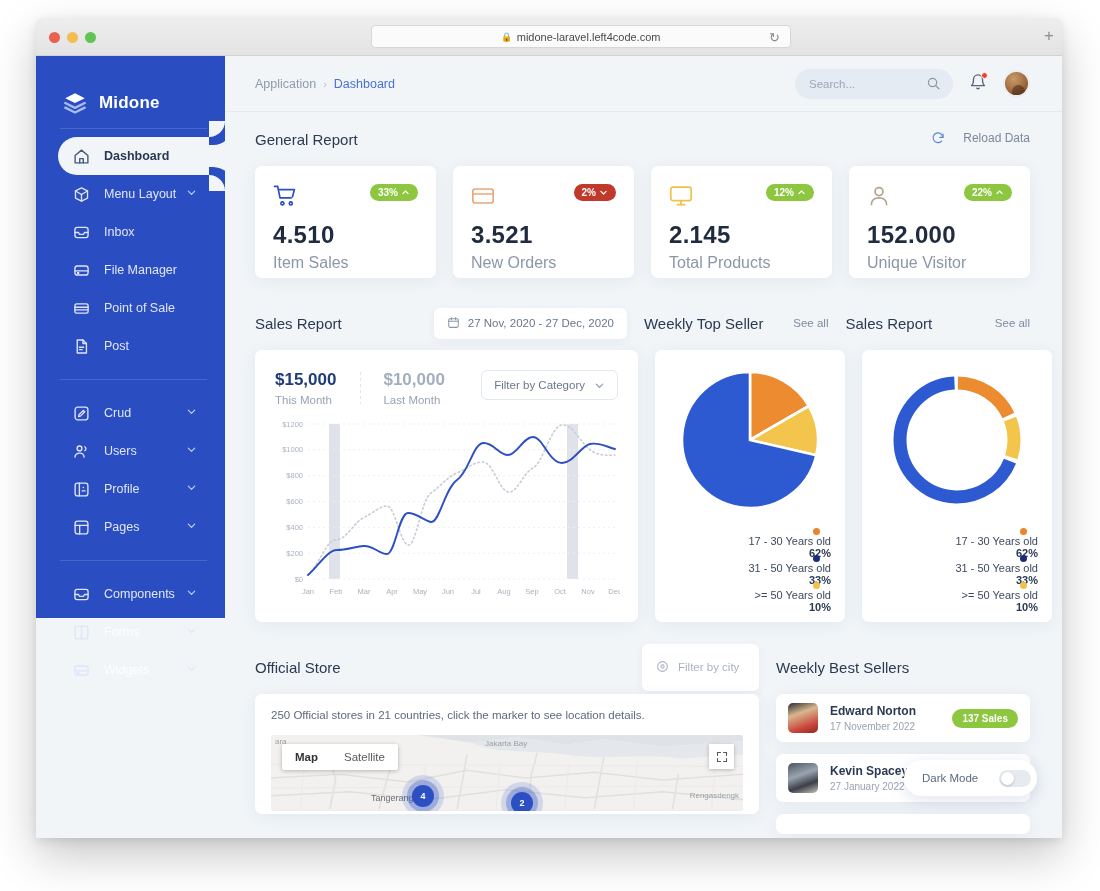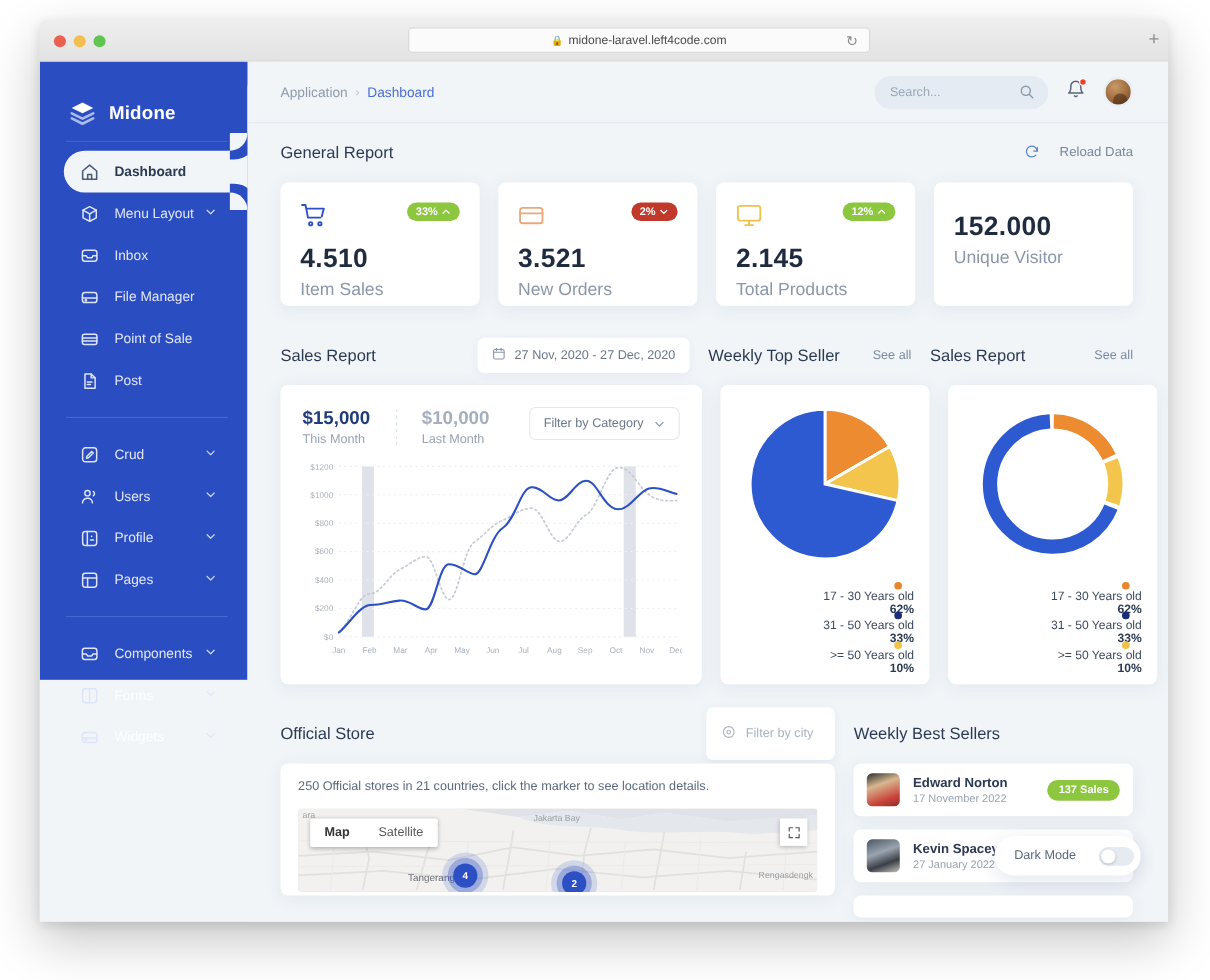--- a/index.html
+++ b/index.html
@@ -672,20 +672,34 @@
                 <svg width="9" height="9" viewBox="0 0 24 24" fill="none" stroke="#fff" stroke-width="3.2" stroke-linecap="round" stroke-linejoin="round">
                     <path d="M5 15 l7-7 7 7"></path>
                   </svg>
               </span>
             </div>
             <div class="stat-value">2.145</div>
             <div class="stat-label">Total Products</div>
           </div>
 
           <div class="stat-card">
+            <div class="stat-top">
+              <span>
+                <svg width="24" height="24" viewBox="0 0 24 24" fill="none" stroke="#b3a38c" stroke-width="1.7" stroke-linecap="round" stroke-linejoin="round">
+                  <circle cx="12" cy="7.6" r="4"></circle>
+                    <path d="M4.4 20.4 c0-4.2 3.4-6.6 7.6-6.6 s7.6 2.4 7.6 6.6"></path>
+                </svg>
+              </span>
+              <span class="badge up">
+                <span>22%</span>
+                <svg width="9" height="9" viewBox="0 0 24 24" fill="none" stroke="#fff" stroke-width="3.2" stroke-linecap="round" stroke-linejoin="round">
+                    <path d="M5 15 l7-7 7 7"></path>
+                  </svg>
+              </span>
+            </div>
             <div class="stat-value">152.000</div>
             <div class="stat-label">Unique Visitor</div>
           </div>
         </div>
 
         <div class="spacer"></div>
 
         <div class="mid-row">
           <div class="col-sales">
             <div class="section-head">

